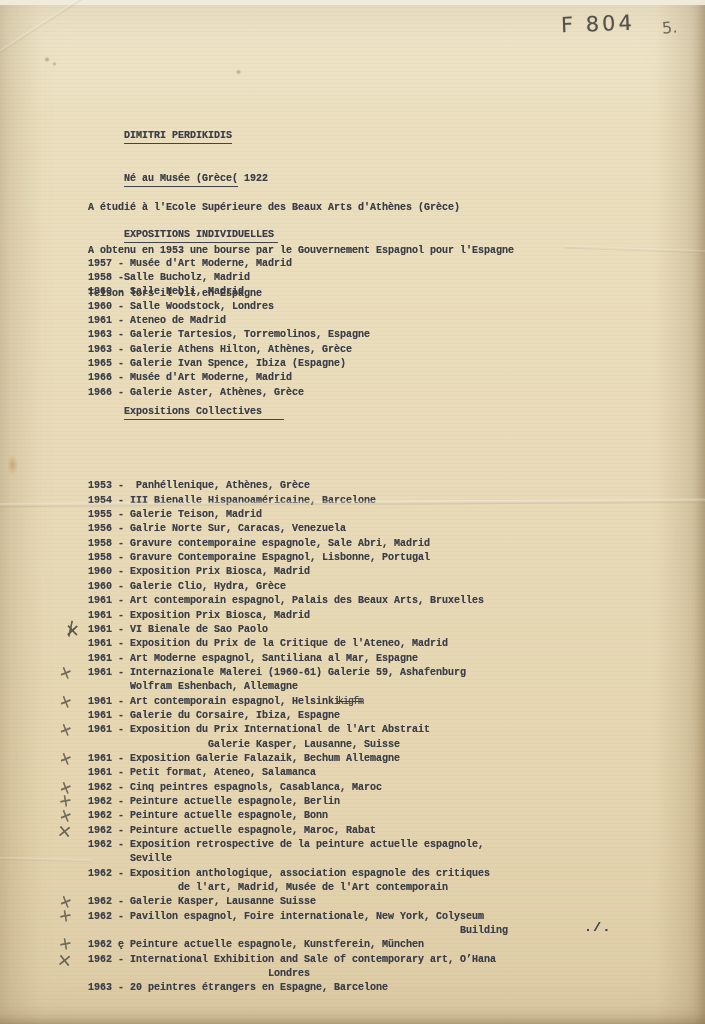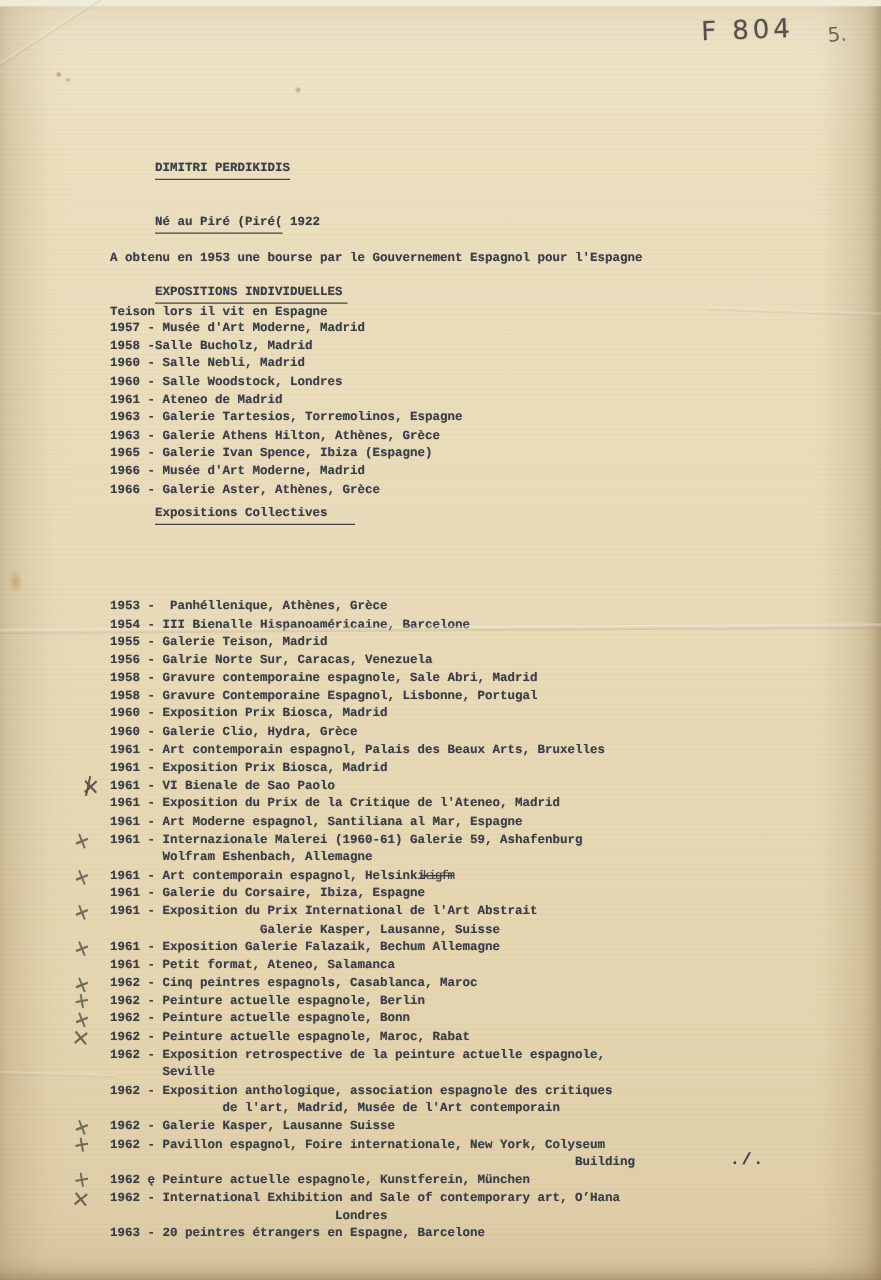--- a/index.html
+++ b/index.html
@@ -74,22 +74,23 @@
   <div id="top-sliver"></div>
 
   <div id="file-code" class="hand">F 804</div>
   <div id="page-num" class="hand">5.</div>
 
   <div class="block typed" style="top:86px;">
     <div class="row">
       <span class="u">DIMITRI PERDIKIDIS</span>
     </div>
     <div class="row">
-      <span class="u">Né au Piré (Piré(</span><span> 1922</span>
+      <span class="u">Né au Musée (Grèce(</span><span> 1922</span>
     </div>
+    <div class="row">A étudié à l'Ecole Supérieure des Beaux Arts d'Athènes (Grèce)</div>
     <div class="row">A obtenu en 1953 une bourse par le Gouvernement Espagnol pour l'Espagne</div>
     <div class="row">Teison lors il vit en Espagne</div>
   </div>
 
   <div class="block typed" style="top:185px;">
     <div class="row">
       <span class="sec-title" style="padding-right:4px;">EXPOSITIONS INDIVIDUELLES</span>
     </div>
     <div><div class="row"><span class="txt">1957 - Musée d'Art Moderne, Madrid</span></div><div class="row"><span class="txt">1958 -Salle Bucholz, Madrid</span></div><div class="row"><span class="txt">1960 - Salle Nebli, Madrid</span></div><div class="row"><span class="txt">1960 - Salle Woodstock, Londres</span></div><div class="row"><span class="txt">1961 - Ateneo de Madrid</span></div><div class="row"><span class="txt">1963 - Galerie Tartesios, Torremolinos, Espagne</span></div><div class="row"><span class="txt">1963 - Galerie Athens Hilton, Athènes, Grèce</span></div><div class="row"><span class="txt">1965 - Galerie Ivan Spence, Ibiza (Espagne)</span></div><div class="row"><span class="txt">1966 - Musée d'Art Moderne, Madrid</span></div><div class="row"><span class="txt">1966 - Galerie Aster, Athènes, Grèce</span></div></div>
   </div>

